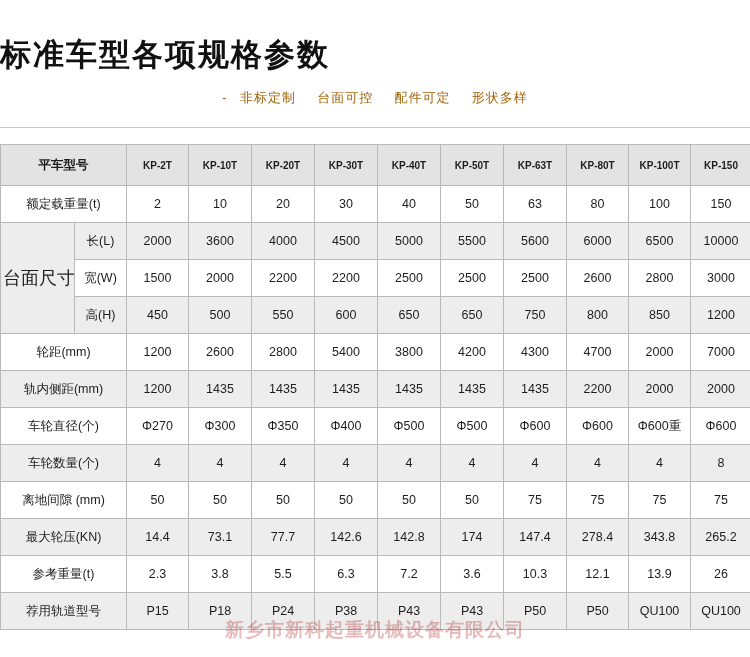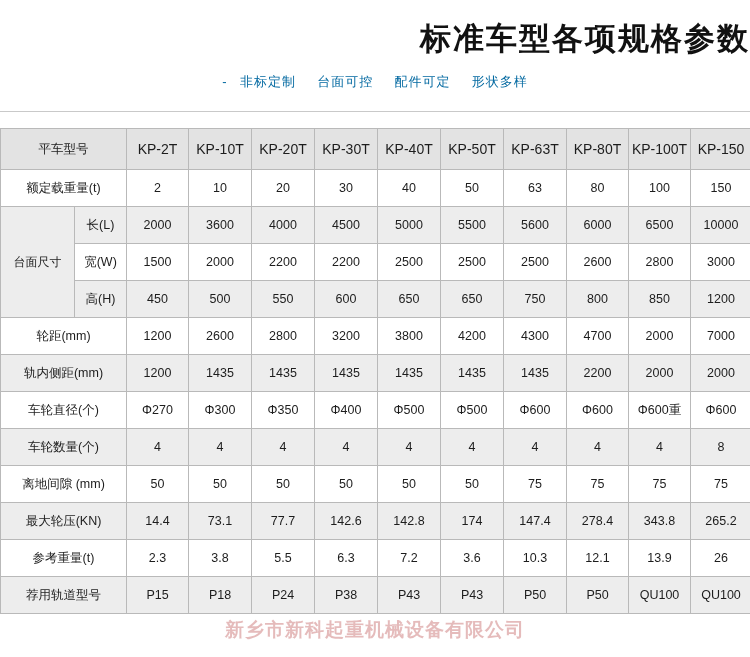--- a/index.html
+++ b/index.html
@@ -15,32 +15,32 @@
     overflow: hidden;
     position: relative;
   }
   .page {
     width: 750px;
     height: 657px;
     position: relative;
     box-sizing: border-box;
   }
   .title {
-    text-align: right;
+    text-align: left;
     font-size: 31px;
     font-weight: bold;
     letter-spacing: 2px;
     color: #111;
-    padding-top: 20px;
+    padding-top: 36px;
     line-height: 1.2;
   }
   .subtitle {
     text-align: center;
     font-size: 13px;
-    color: #0369a1;
+    color: #a16207;
     margin-top: 16px;
     letter-spacing: 1px;
   }
   .subtitle .dash {
     margin-right: 8px;
   }
   .subtitle .sep {
     display: inline-block;
     width: 12px;
   }
@@ -73,28 +73,28 @@
   }
   table.spec tr.even td {
     background: #ffffff;
   }
   td.rowhead {
     font-size: 12.5px;
     color: #111;
   }
   td.colhead {
     font-weight: bold;
-    font-size: 14px;
+    font-size: 10px;
   }
   td.grouphead {
-    font-size: 12px;
+    font-size: 18px;
   }
   tr.hdr td {
     background: #e3e3e3 !important;
-    font-weight: normal;
+    font-weight: bold;
     height: 40px;
   }
   .note {
     font-size: 13px;
     color: #1a1a1a;
     padding: 14px 10px 0 10px;
     line-height: 1.5;
     letter-spacing: 0.5px;
   }
   .watermark {
@@ -215,21 +215,21 @@
         <td>800</td>
         <td>850</td>
         <td>1200</td>
       </tr>
 
       <tr class="even">
         <td colspan="2" class="rowhead">轮距(mm)</td>
         <td>1200</td>
         <td>2600</td>
         <td>2800</td>
-        <td>3200</td>
+        <td>5400</td>
         <td>3800</td>
         <td>4200</td>
         <td>4300</td>
         <td>4700</td>
         <td>2000</td>
         <td>7000</td>
       </tr>
 
       <tr class="odd">
         <td colspan="2" class="rowhead">轨内侧距(mm)</td>

